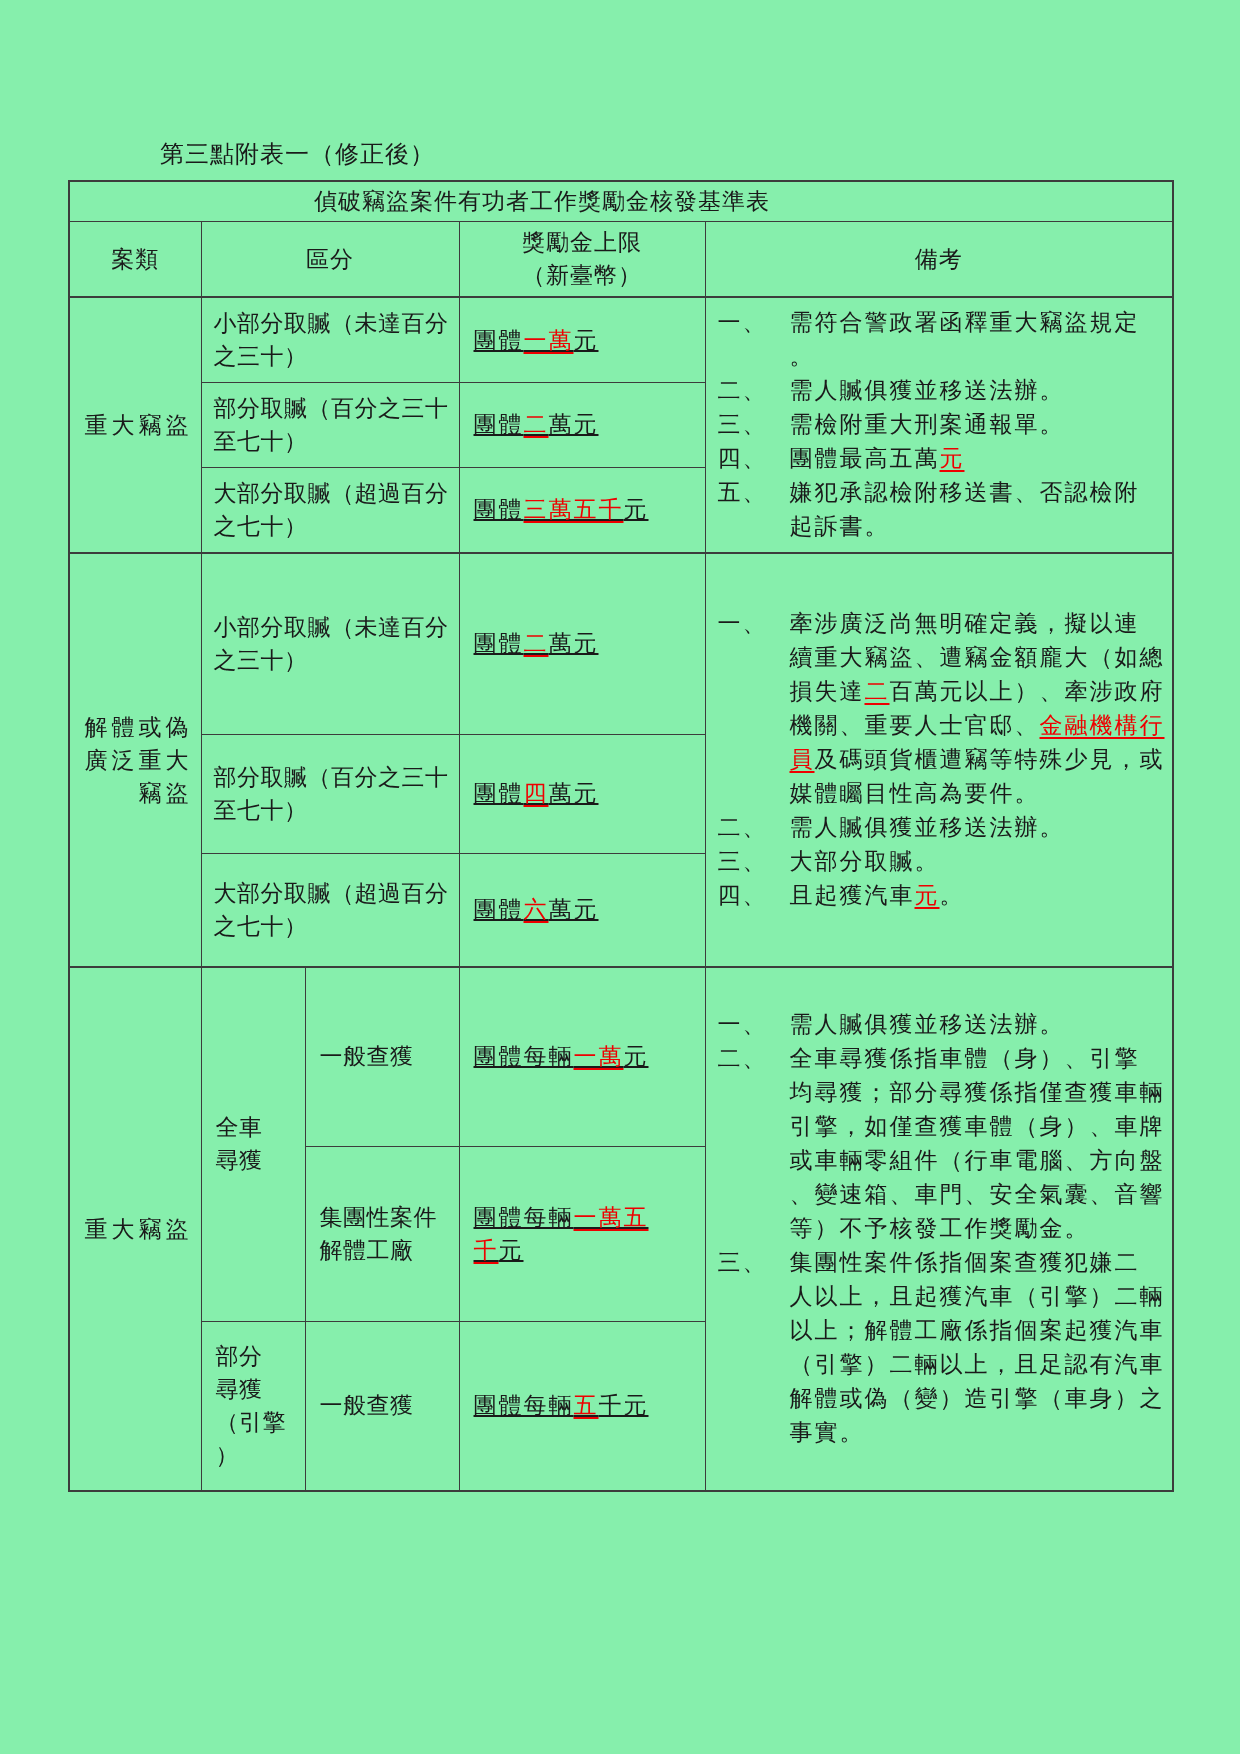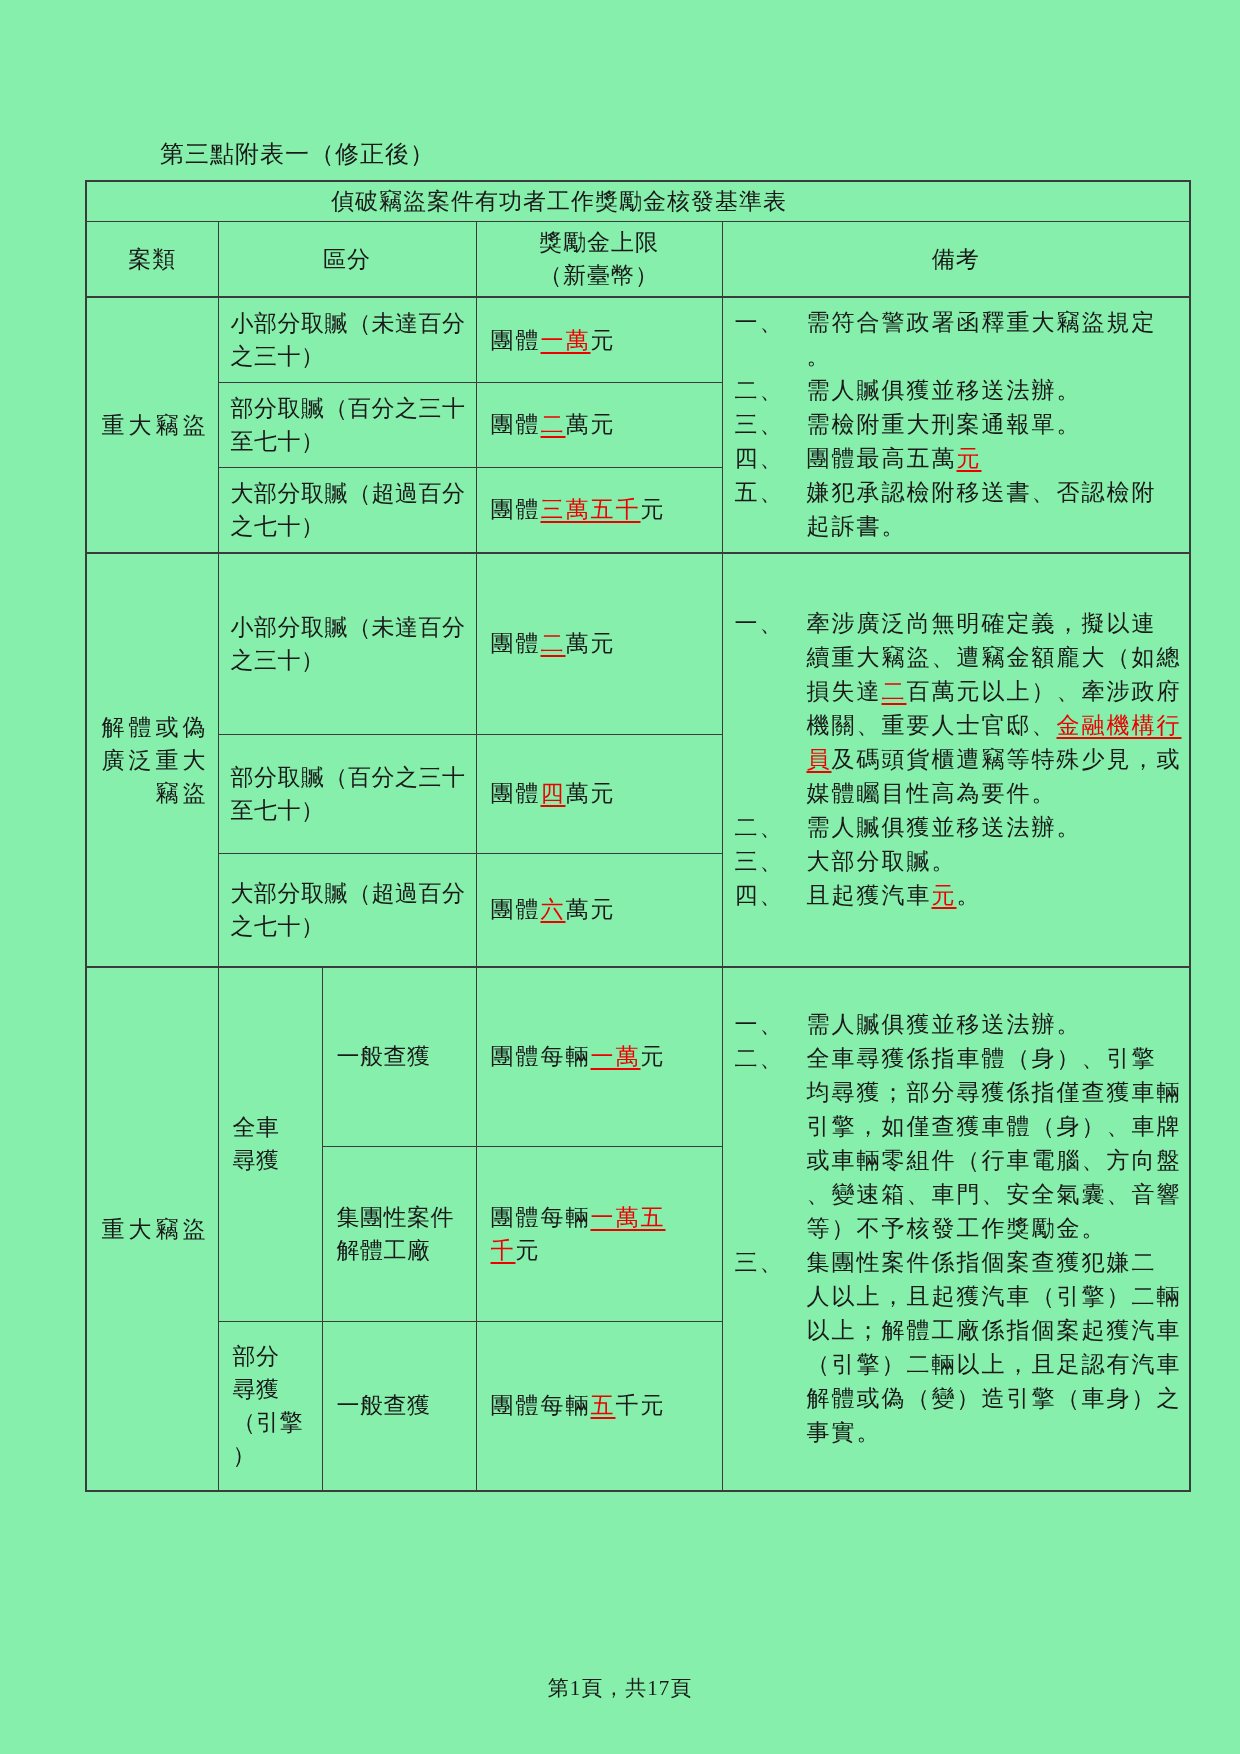--- a/index.html
+++ b/index.html
@@ -36,21 +36,21 @@
     border-collapse:collapse;
     table-layout:fixed;
   }
   table.reward td{
     border:1.5px solid var(--line);
     vertical-align:middle;
     font-size:23px;
     line-height:33px;
     white-space:pre-wrap;
   }
-  table.reward{border:2.5px solid var(--line);margin-left:17px;}
+  table.reward{border:2.5px solid var(--line);}
   tr.sec-start td{border-top-width:2px;}
   tr.header-row td{border-bottom-width:2px;}
   .title-cell{
     text-align:center;
     padding:3px 158px 3px 0;
     font-size:24px;
     letter-spacing:1px;
   }
   .head-cell{
     text-align:center;
@@ -66,20 +66,21 @@
     padding:6px 8px 6px 12px;
     letter-spacing:0.5px;
   }
   .sub-cell{
     padding:6px 6px 6px 14px;
     letter-spacing:0.5px;
   }
   .amt-cell{
     padding:6px 6px 6px 14px;
     letter-spacing:2px;
+    text-decoration:underline;
   }
   .rem-cell{
     padding:8px 6px 8px 12px;
     vertical-align:middle;
   }
   .rem-item{
     display:flex;
     align-items:flex-start;
   }
   .rem-no{
@@ -212,15 +213,14 @@
       <td class="sub-cell">部分
 尋獲
 （引擎
 ）</td>
       <td class="sub-cell">一般查獲</td>
       <td class="amt-cell"><span>團體每輛</span><span class="hl">五</span><span>千元</span></td>
     </tr>
   </tbody>
     </table>
 
-  <div class="footer">第1頁，共17頁</div>
 
 </div>
 
 </body></html>

